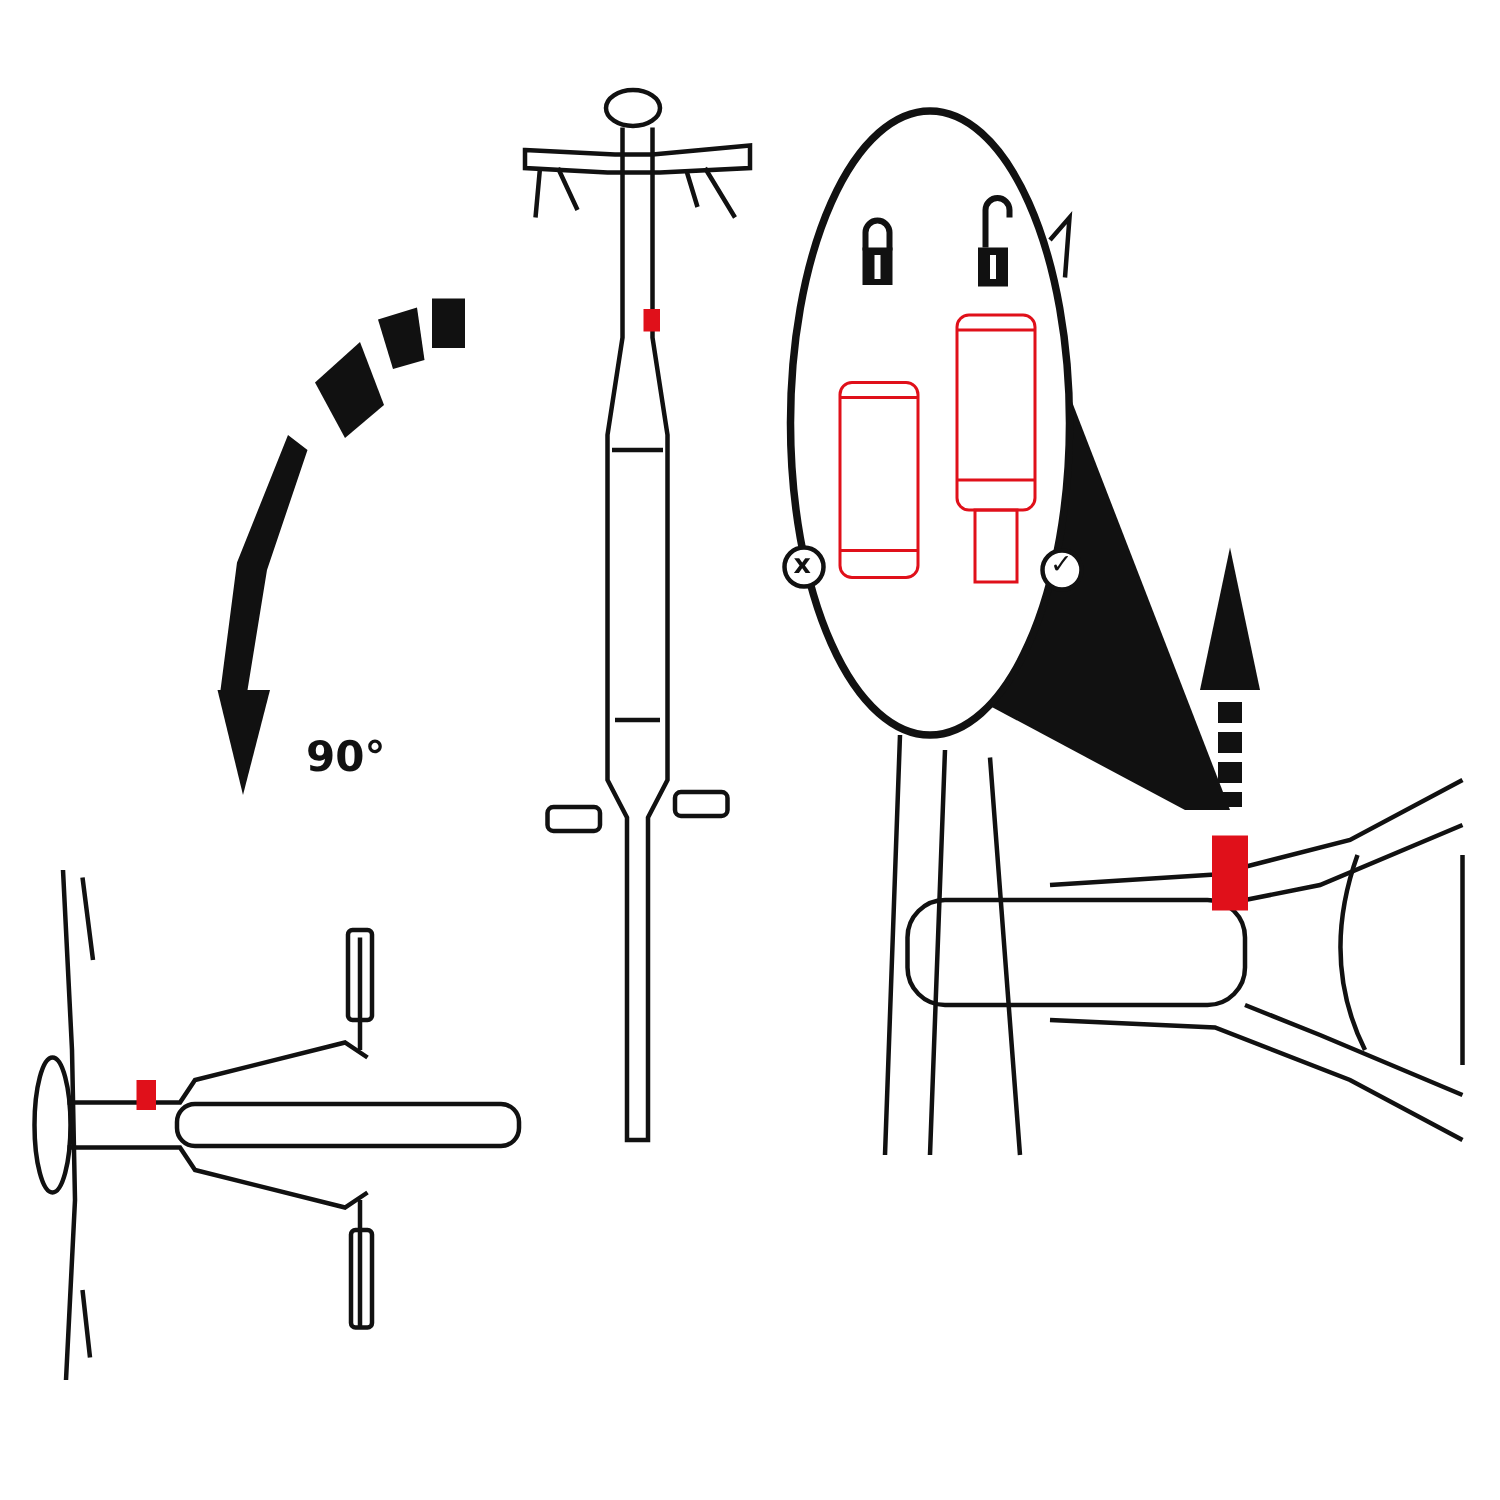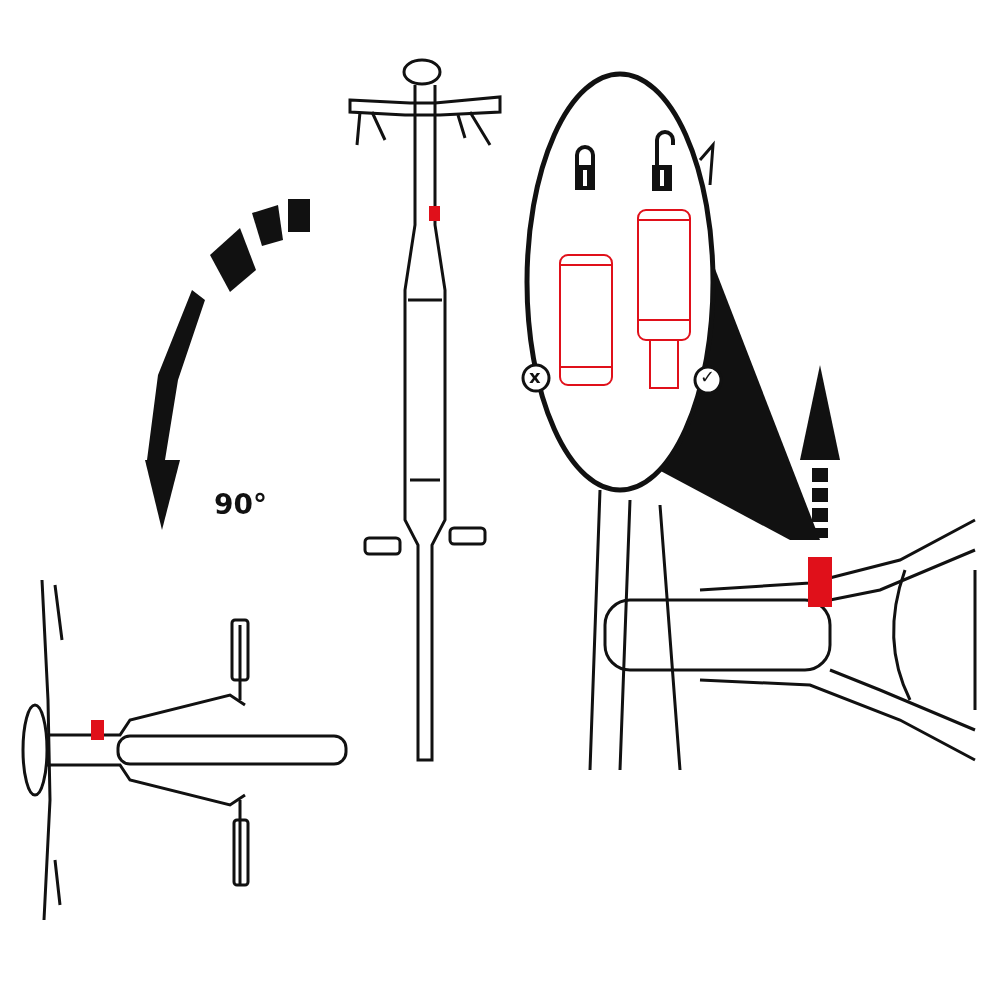--- a/index.html
+++ b/index.html
@@ -86,15 +86,15 @@
   <g fill="none" stroke="#111" stroke-width="3">
     <path d="M600 490 L590 770 M630 500 L620 770 M660 505 L680 770"></path>
     <rect x="605" y="600" width="225" height="70" rx="25"></rect>
     <path d="M700 590 L810 583 L900 560 L975 520 M700 680 L810 685 L900 720 L975 760"></path>
     <path d="M830 600 L880 590 L975 550 M830 670 L880 690 L975 730"></path>
     <path d="M905 570 Q880 640 910 700 M975 570 L975 710"></path>
   </g>
   <rect x="808" y="557" width="24" height="50" fill="#e0101a"></rect>
 </svg>
 
-<div class="lbl" style="left:214px;top:488px;font-size:28px;">90°</div>
+<div class="lbl" style="left:204px;top:488px;font-size:28px;">90°</div>
 <div class="lbl" style="left:529px;top:366px;font-size:18px;">x</div>
 <div class="lbl" style="left:700px;top:366px;font-size:18px;">✓</div>
 
 </body></html>

